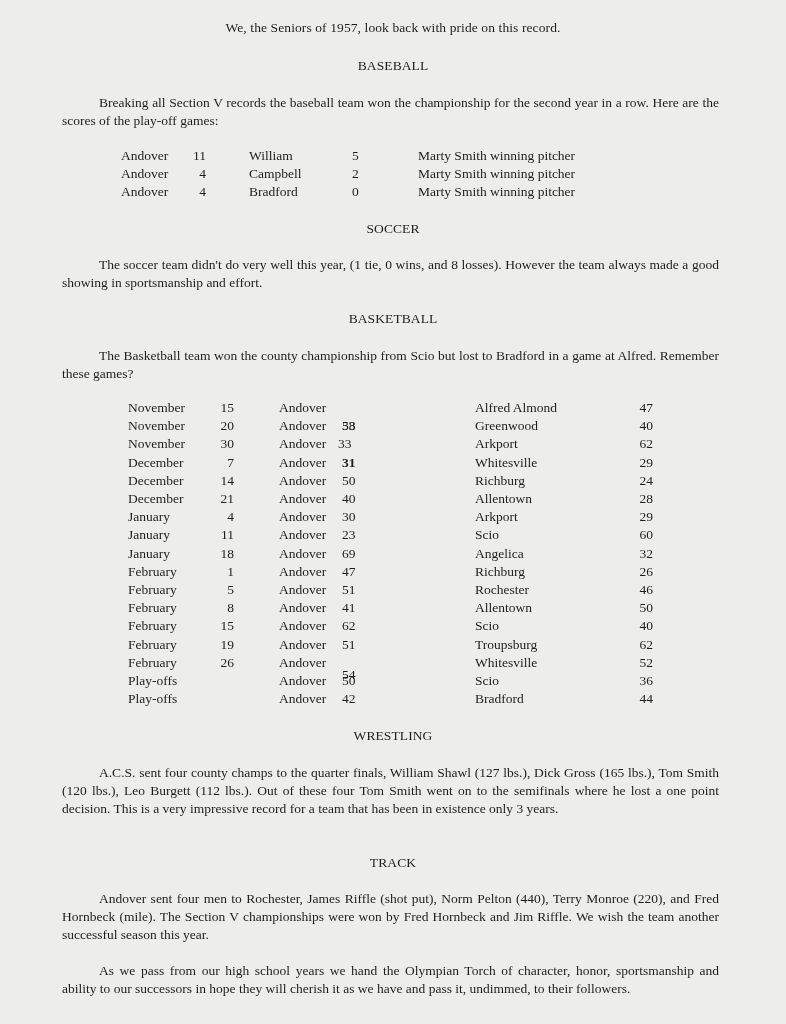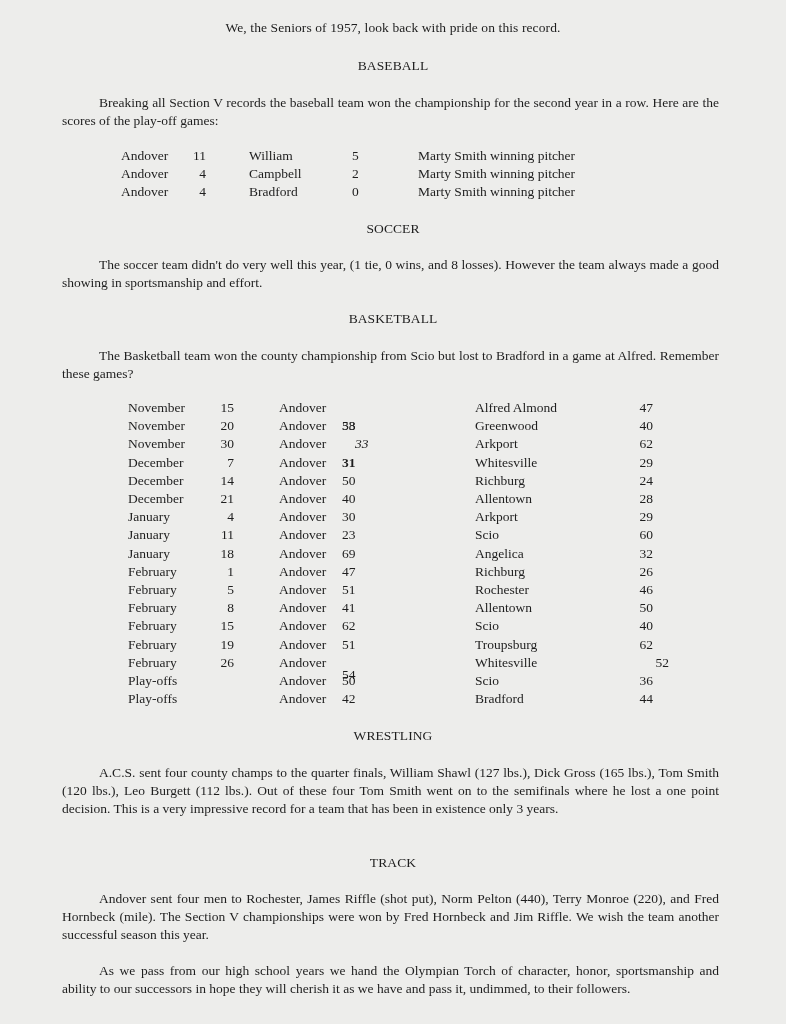--- a/index.html
+++ b/index.html
@@ -73,21 +73,21 @@
         <span class="c r" style="left: 60px; width: 46px;">20</span>
         <span class="c" style="left: 151px;">Andover</span>
         <span class="c" style="left: 214px;">53</span>
         <span class="c" style="left: 347px;">Greenwood</span>
         <span class="c r" style="left: 490px; width: 35px;">40</span>
       </div>
       <div class="row" style="top: 36.4px;">
         <span class="c" style="left: 0px;">November</span>
         <span class="c r" style="left: 60px; width: 46px;">30</span>
         <span class="c" style="left: 151px;">Andover</span>
-        <span class="c" style="left: 227px; font-style: italic;">33</span>
+        <span class="c" style="left: 210px;">33</span>
         <span class="c" style="left: 347px;">Arkport</span>
         <span class="c r" style="left: 490px; width: 35px;">62</span>
       </div>
       <div class="row" style="top: 54.6px;">
         <span class="c" style="left: 0px;">December</span>
         <span class="c r" style="left: 60px; width: 46px;">7</span>
         <span class="c" style="left: 151px;">Andover</span>
         <span class="c" style="left: 214px; font-weight: bold;">31</span>
         <span class="c" style="left: 347px;">Whitesville</span>
         <span class="c r" style="left: 490px; width: 35px;">29</span>
@@ -171,21 +171,21 @@
         <span class="c" style="left: 214px;">51</span>
         <span class="c" style="left: 347px;">Troupsburg</span>
         <span class="c r" style="left: 490px; width: 35px;">62</span>
       </div>
       <div class="row" style="top: 254.8px;">
         <span class="c" style="left: 0px;">February</span>
         <span class="c r" style="left: 60px; width: 46px;">26</span>
         <span class="c" style="left: 151px;">Andover</span>
         <span class="c" style="left: 214px; margin-top: 12px;">54</span>
         <span class="c" style="left: 347px;">Whitesville</span>
-        <span class="c r" style="left: 506px; width: 35px;">52</span>
+        <span class="c r" style="left: 490px; width: 35px;">52</span>
       </div>
       <div class="row" style="top: 273px;">
         <span class="c" style="left: 0px;">Play-offs</span>
         <span class="c r" style="left: 60px; width: 46px;"></span>
         <span class="c" style="left: 151px;">Andover</span>
         <span class="c" style="left: 214px;">50</span>
         <span class="c" style="left: 347px;">Scio</span>
         <span class="c r" style="left: 490px; width: 35px;">36</span>
       </div>
       <div class="row" style="top: 291.2px;">

